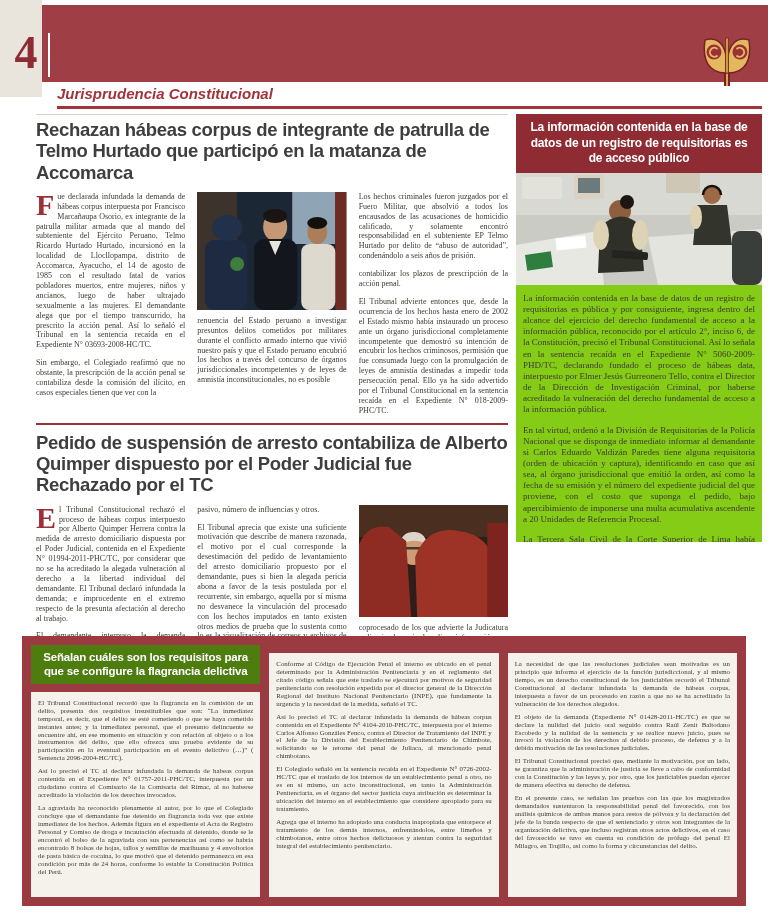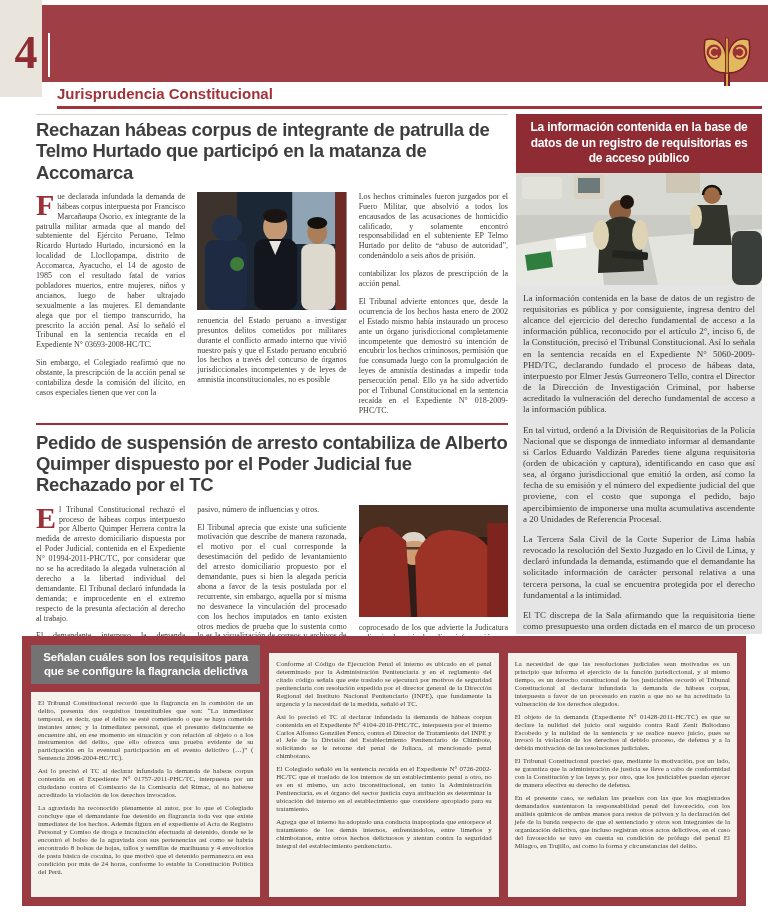--- a/index.html
+++ b/index.html
@@ -12,53 +12,53 @@
   .top-band{position:absolute;left:42px;top:5px;width:726px;height:77px;background:#a03e45;}
   .page-number{position:absolute;left:11px;top:26px;width:30px;text-align:center;
                font-family:"Liberation Serif",serif;font-weight:bold;font-size:46px;color:#8e2b33;}
   .band-divider{position:absolute;left:48px;top:33px;width:2px;height:44px;background:#ffffff;}
   .masthead{position:absolute;left:64px;top:29px;color:#fbfaf4;
             font-family:"Liberation Serif",serif;font-variant:small-caps;font-weight:bold;
             font-size:31px;letter-spacing:1px;white-space:nowrap;}
   .logo{position:absolute;left:700px;top:29px;width:54px;height:62px;}
 
   .section-label{position:absolute;left:57px;top:85px;
-                 font-family:"Liberation Sans",sans-serif;font-weight:bold;
+                 font-family:"Liberation Sans",sans-serif;font-style:italic;font-weight:bold;
                  font-size:15px;color:#a3333b;}
   .section-rule{position:absolute;left:57px;top:106px;width:705px;height:3px;background:#a3333b;}
 
   
   .main{position:absolute;left:36px;top:114px;width:472px;}
   .headline-box{border-top:1px solid #d8d4cb;padding-top:4px;}
   .headline{font-family:"Liberation Sans",sans-serif;font-weight:bold;font-size:18.5px;
             line-height:1.15;color:#3e3e3e;text-align:left;letter-spacing:-0.3px;margin:0;}
   .cols{display:flex;gap:12px;margin-top:9px;overflow:hidden;}
   .a1-cols{height:222px;}
   .a2-cols{height:180px;}
   .col{flex:1;min-width:0;}
   .art p{margin:0 0 8px;font-size:8px;line-height:1.24;text-align:justify;color:#3e3a33;}
   .dropcap{float:left;font-weight:bold;font-size:30px;line-height:25px;color:#9c2f37;
            margin:0 3px 0 0;font-family:"Liberation Serif",serif;}
   .photo{display:block;width:100%;margin:0 0 6px;}
   .article-divider{border:none;border-top:2px solid #9c2f37;margin:9px 0 7px;}
 
   
-  .sidebar{position:absolute;left:516px;top:114px;width:246px;height:520px;
-           background:#e5e5e5;overflow:hidden;}
+  .sidebar{position:absolute;left:516px;top:114px;width:246px;height:428px;
+           background:#84cc16;overflow:hidden;}
   .sidebar-header{background:#8e2b33;color:#ffffff;font-family:"Liberation Sans",sans-serif;
                   font-weight:bold;font-size:12px;line-height:1.3;text-align:center;
                   padding:6px 10px;letter-spacing:-0.2px;}
   .sidebar-text{padding:8px 7px 0;}
   .sidebar-text p{margin:0 0 9px;font-size:9px;line-height:1.24;text-align:justify;color:#3e3a33;}
 
   
   .bottom{position:absolute;left:22px;top:636px;width:724px;height:270px;background:#9c3a42;
           display:flex;gap:9px;padding:9px;box-sizing:border-box;}
   .bcol{flex:1;display:flex;flex-direction:column;min-width:0;}
-  .bcol-header{background:#737373;color:#ffffff;font-family:"Liberation Sans",sans-serif;
+  .bcol-header{background:#4d7c0f;color:#ffffff;font-family:"Liberation Sans",sans-serif;
                font-weight:bold;font-size:11.5px;line-height:1.25;text-align:center;
                padding:5px 8px;letter-spacing:-0.2px;}
   .bcol-body{background:#f5f2ec;margin-top:8px;flex:1;padding:7px 7px;overflow:hidden;}
   .bcol-body p{margin:0 0 5px;font-size:6.9px;line-height:1.15;text-align:justify;color:#3e3a33;}
 </style>
 </head>
 <body>
 
 <div class="page">
 

